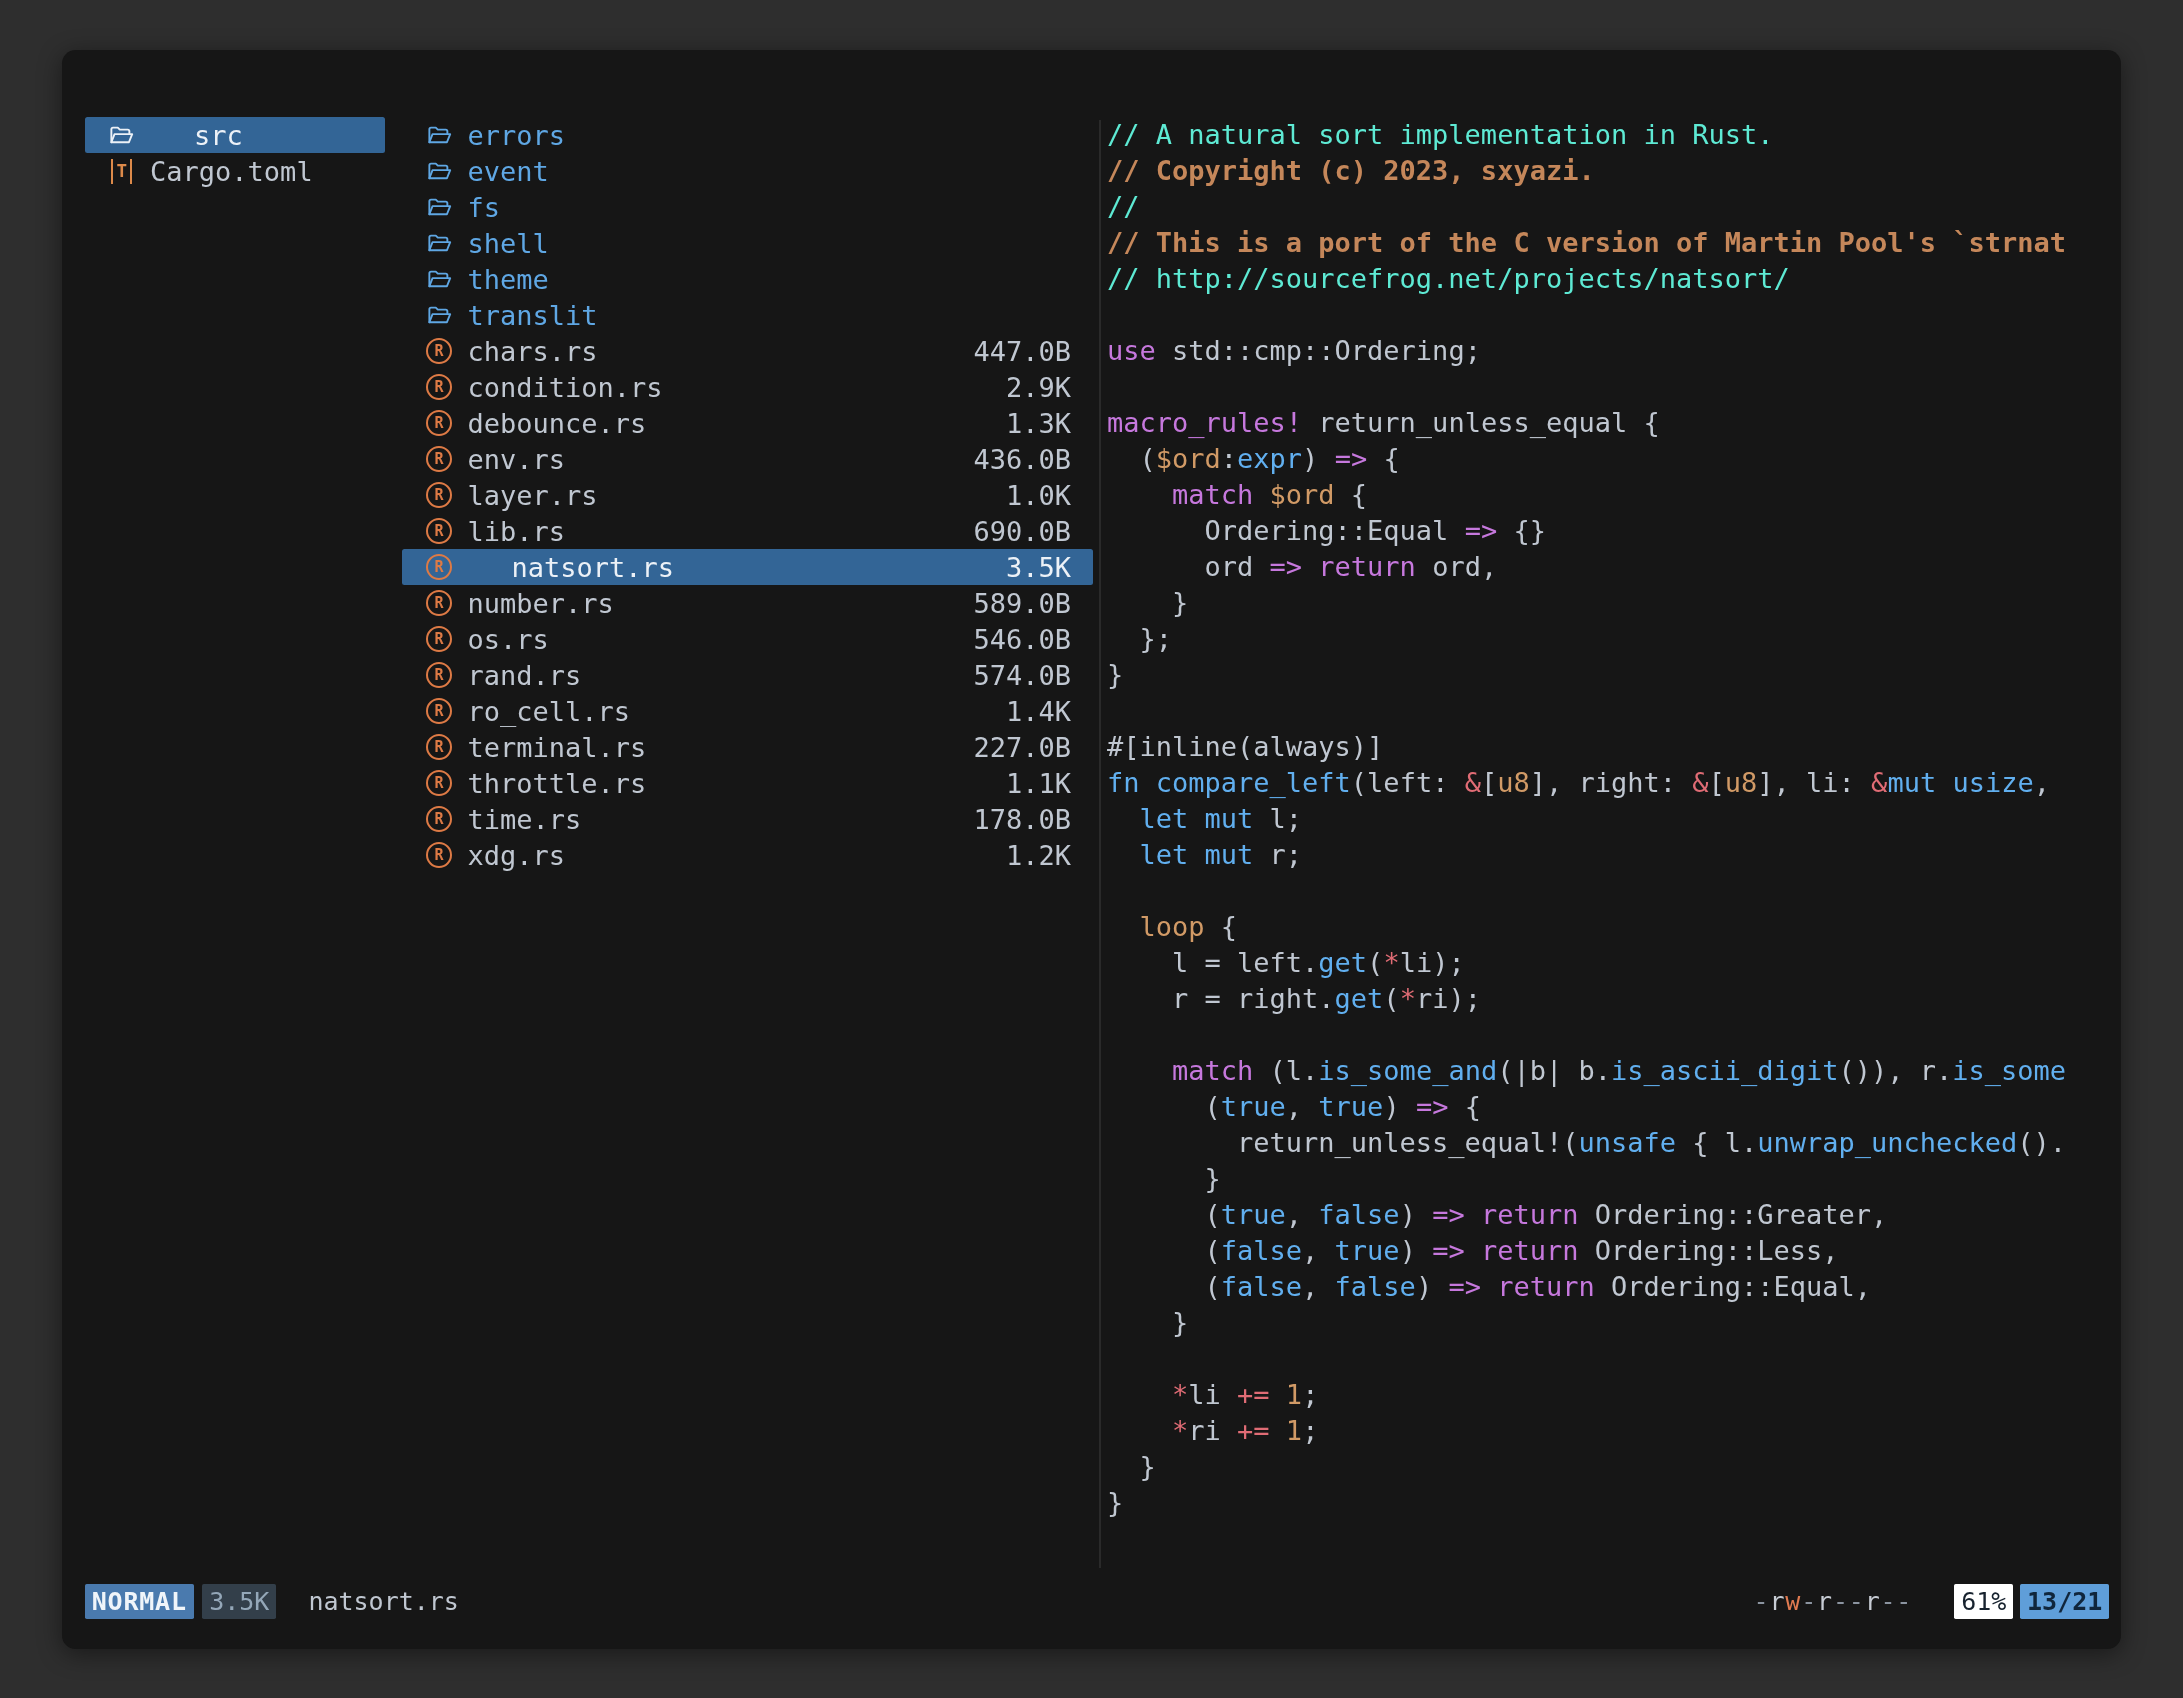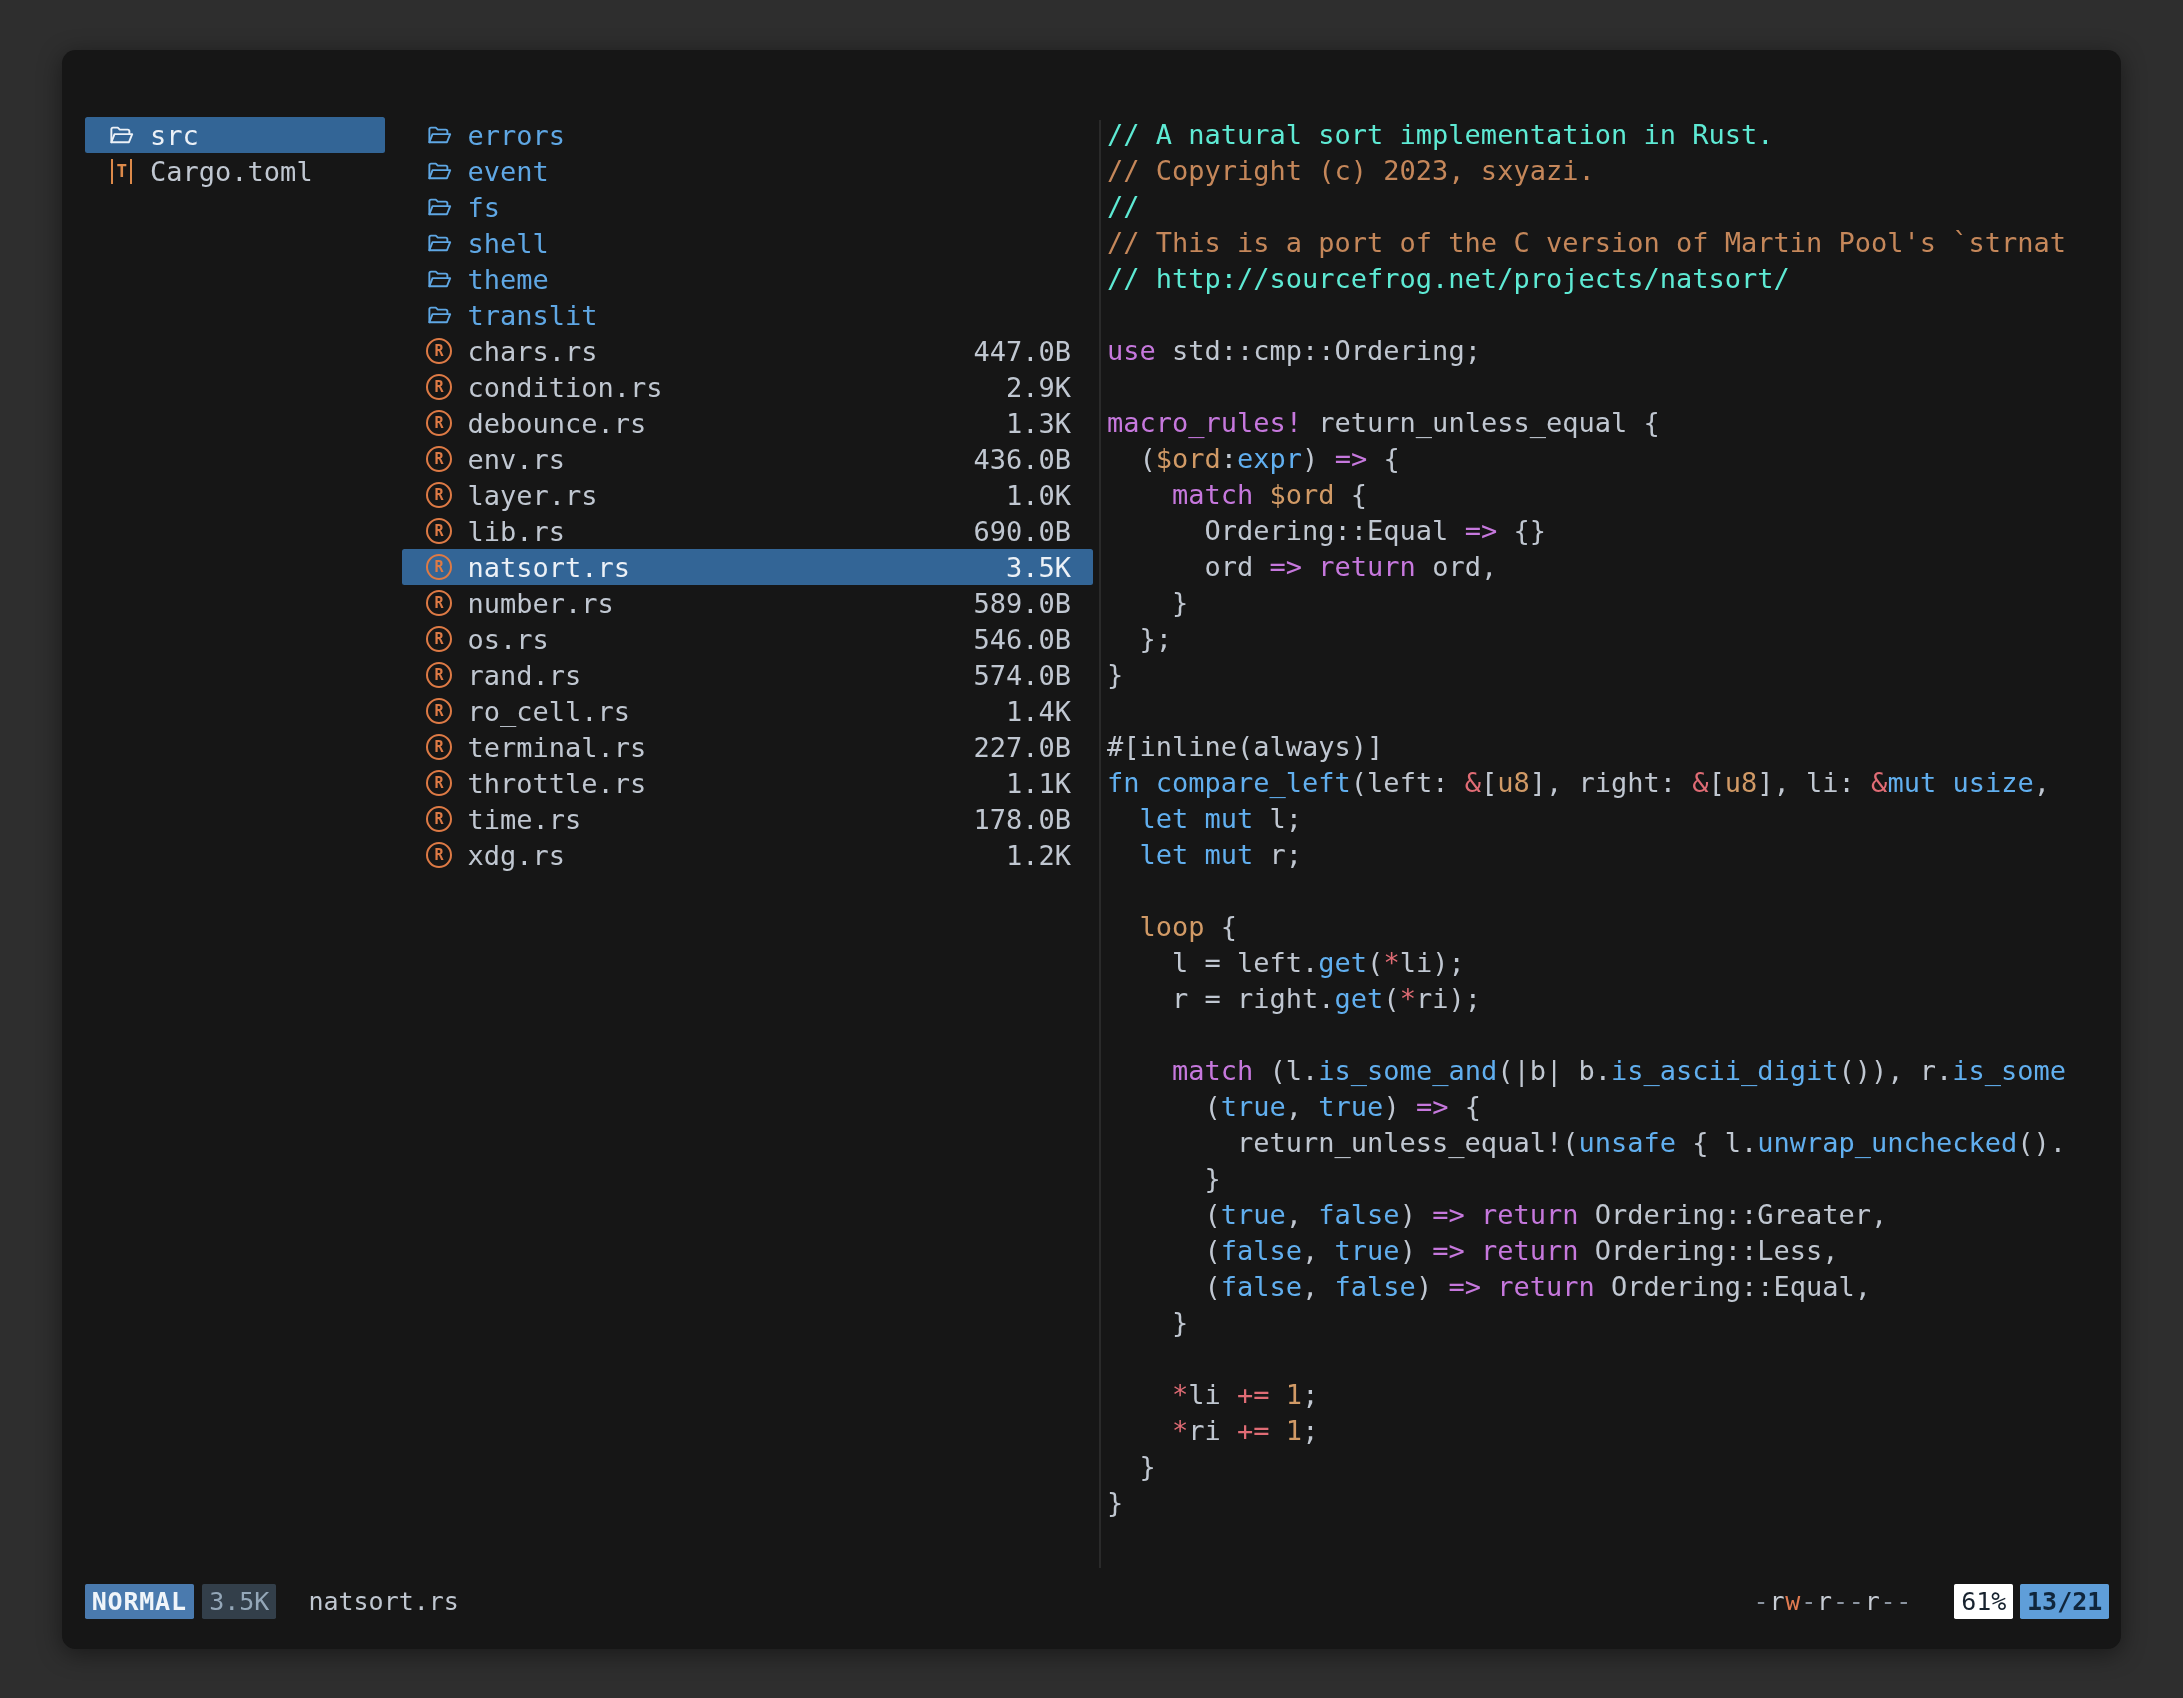--- a/index.html
+++ b/index.html
@@ -10,42 +10,42 @@
 
   .pane{position:absolute;top:67px;}
   .pane-left{left:22.7px;width:300px;}
   .pane-mid{left:340px;width:691px;}
   .pane-right{left:1045px;right:22px;bottom:109px;overflow:hidden;}
   .divider{position:absolute;left:1037px;top:70px;bottom:81px;width:1.7px;background:#2a2a2a;}
 
   .row{display:flex;align-items:center;height:36px;border-radius:2.5px;color:#c0c7d1;
        font-size:27px;padding:0 22px;box-sizing:border-box;}
   .row.dir{color:#5fa7e4;}
-  .row.selected{background:#336596;color:#ecf1f7;}
+  .row.selected{background:#336596;color:#ecf1f7;gap:44px;}
   .row.selected .row-label,.row.selected .row-size{color:#ecf1f7;}
   .icon-slot{width:30px;margin-right:13.4px;display:flex;align-items:center;justify-content:center;flex:0 0 auto;}
   .row-label{white-space:pre;overflow:hidden;}
   .row-size{margin-left:auto;padding-left:17px;white-space:pre;}
 
   .folder-icon{width:27px;height:27px;display:block;}
   .rust-icon{width:26px;height:26px;border:2.1px solid currentColor;border-radius:50%;
              color:#dd7a45;display:inline-flex;align-items:center;justify-content:center;
              font-size:15px;font-weight:bold;box-sizing:border-box;}
   .toml-icon{width:21px;height:25px;color:#dd8a4a;border-left:2.5px solid currentColor;
              border-right:2.5px solid currentColor;display:inline-flex;align-items:center;
              justify-content:center;font-size:17.6px;font-weight:bold;box-sizing:border-box;}
 
   .cline{height:36px;line-height:36px;white-space:pre;font-size:27px;}
   .p {color:#c0c7d1;}
   .kw{color:#c678dd;}
   .bl{color:#61afef;}
   .or{color:#d19a66;margin-top:17px;}
   .rd{color:#e06c75;}
   .cg{color:#5eead4;}
-  .co{color:#c5875a;}
+  .co{color:#c5875a;font-weight:bold;}
 
   .statusbar{position:absolute;left:22.7px;right:11.7px;bottom:30px;height:35px;display:flex;
              justify-content:space-between;align-items:center;font-size:25px;color:#c0c7d1;}
   .sb-left,.sb-right{display:flex;align-items:center;}
   .badge{display:inline-flex;align-items:center;height:35px;padding:0 7px;border-radius:1.7px;}
   .badge-mode{background:#4a7aae;color:#f0f5fa;font-weight:bold;letter-spacing:0.8px;}
   .badge-size{background:#333f4a;color:#94a7b8;margin-left:8.4px;}
   .sb-file{margin-left:32px;color:#c0c7d1;}
   .perms{margin-right:42px;letter-spacing:0.8px;}
   .pm-dash{color:#8b94a0;}

